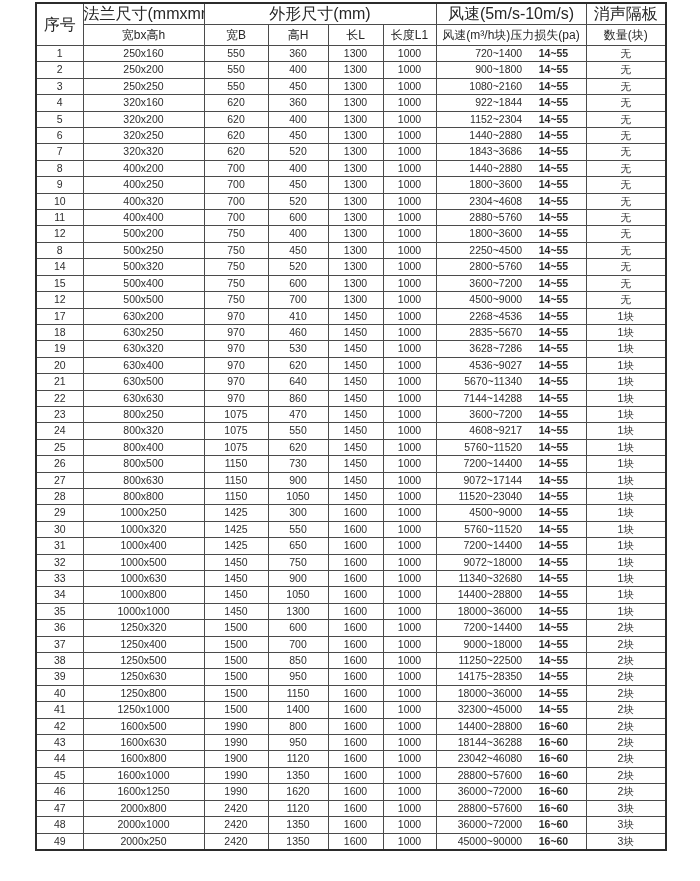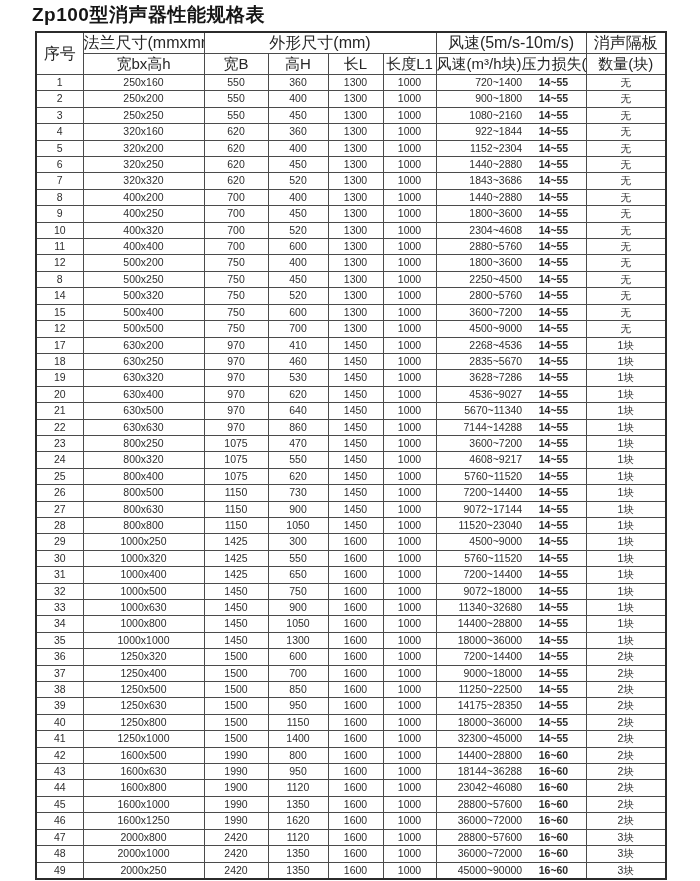--- a/index.html
+++ b/index.html
@@ -42,21 +42,21 @@
     overflow: hidden;
   }
   .spec-table thead th {
     font-weight: normal;
     font-size: 16px;
     height: 20px;
     line-height: 20px;
     color: #262626;
   }
   .spec-table thead tr.sub-row th {
-    font-size: 15px;
+    font-size: 12px;
   }
   .spec-table tbody td {
     font-size: 10.5px;
     height: 15.4px;
     line-height: 15.4px;
     color: #2d2d2d;
   }
   td.wind-cell .airflow {
     display: inline-block;
     width: 57%;
@@ -66,21 +66,20 @@
     display: inline-block;
     width: 42%;
     text-align: center;
     font-weight: bold;
   }
 </style>
 </head>
 <body>
 
 <div class="page">
-  <div class="title">Zp100型消声器性能规格表</div>
 
   <table class="spec-table">
     <colgroup>
       <col style="width:47px">
       <col style="width:121px">
       <col style="width:64px">
       <col style="width:60px">
       <col style="width:55px">
       <col style="width:53px">
       <col style="width:150px">

